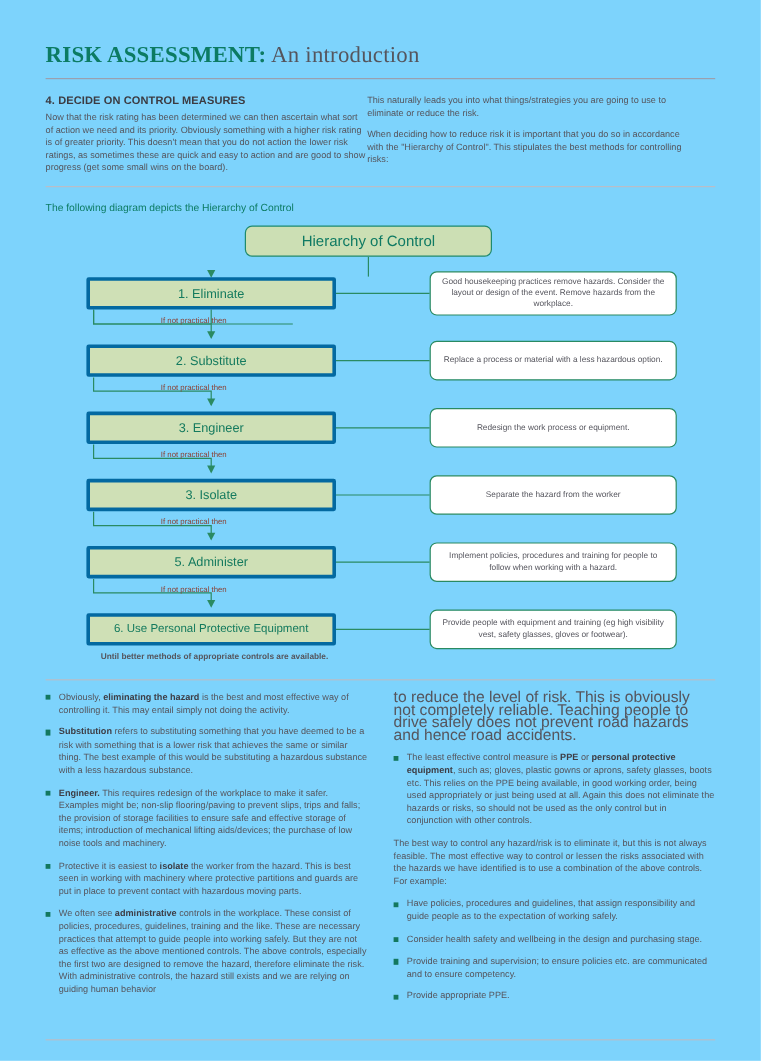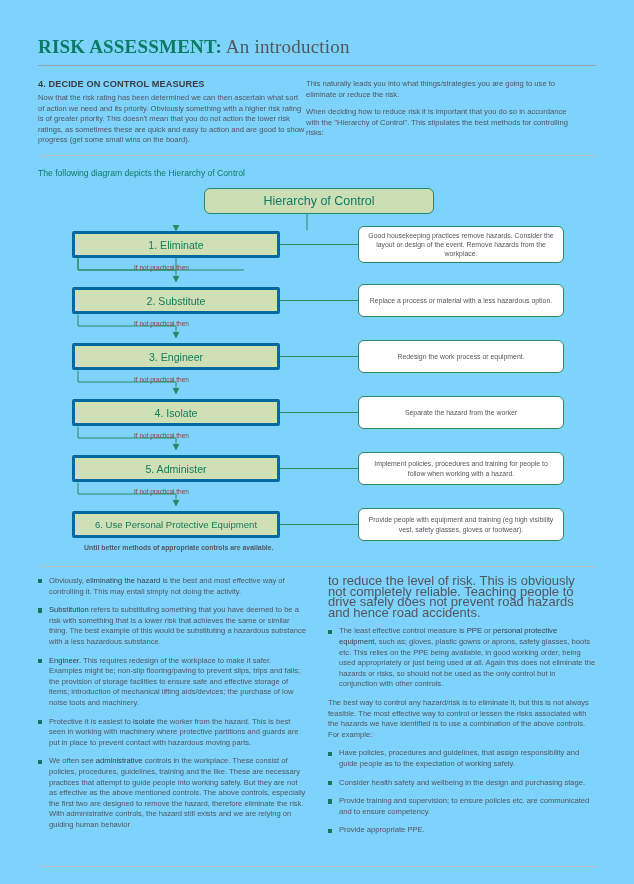--- a/index.html
+++ b/index.html
@@ -97,21 +97,21 @@
     position: absolute;
     left: 38px;
     top: 186px;
     width: 558px;
     height: 375px;
   }
   .hoc-title {
     position: absolute;
     left: 166px;
     top: 2px;
-    width: 230px;
+    width: 206px;
     height: 26px;
     background: #ccdfb4;
     border: 1px solid #1f8a6d;
     border-radius: 6px;
     color: #0f7a63;
     font-size: 12.5px;
     display: flex;
     align-items: center;
     justify-content: center;
     box-sizing: border-box;
@@ -225,21 +225,21 @@
     line-height: 10.6px;
     color: #55555d;
     margin: 0 0 8px 0;
   }
   .cont-para {
     font-size: 13px;
     line-height: 10.6px;
     color: #55555d;
     margin: 0 0 8px 0;
   }
-  b { font-weight: normal; color: #3d3d45; }
+  b { font-weight: bold; color: #3d3d45; }
 
   .rule-footer {
     position: absolute;
     left: 38px;
     top: 866px;
     width: 558px;
     border-top: 1px solid #b9bec8;
   }
 </style>
 </head>
@@ -307,21 +307,21 @@
         <polygon points="138,264.5 134.6,258 141.4,258"></polygon>
         <polygon points="138,320.5 134.6,314 141.4,314"></polygon>
       </g>
     </svg>
 
     <div class="hoc-title">Hierarchy of Control</div>
 
     <div class="lvl-box" style="top:45px;">1. Eliminate</div>
     <div class="lvl-box" style="top:101px;">2. Substitute</div>
     <div class="lvl-box" style="top:157px;">3. Engineer</div>
-    <div class="lvl-box" style="top:213px;">4. Isolate</div>
+    <div class="lvl-box" style="top:213px;">3. Isolate</div>
     <div class="lvl-box" style="top:269px;">5. Administer</div>
     <div class="lvl-box small" style="top:325px;">6. Use Personal Protective Equipment</div>
 
     <div class="desc-box" style="top:40px; height:37px;">Good housekeeping practices remove hazards. Consider the layout or design of the event. Remove hazards from the workplace.</div>
     <div class="desc-box" style="top:98px; height:33px;">Replace a process or material with a less hazardous option.</div>
     <div class="desc-box" style="top:154px; height:33px;">Redesign the work process or equipment.</div>
     <div class="desc-box" style="top:210px; height:33px;">Separate the hazard from the worker</div>
     <div class="desc-box" style="top:266px; height:33px;">Implement policies, procedures and training for people to follow when working with a hazard.</div>
     <div class="desc-box" style="top:322px; height:33px;">Provide people with equipment and training (eg high visibility vest, safety glasses, gloves or footwear).</div>
 

